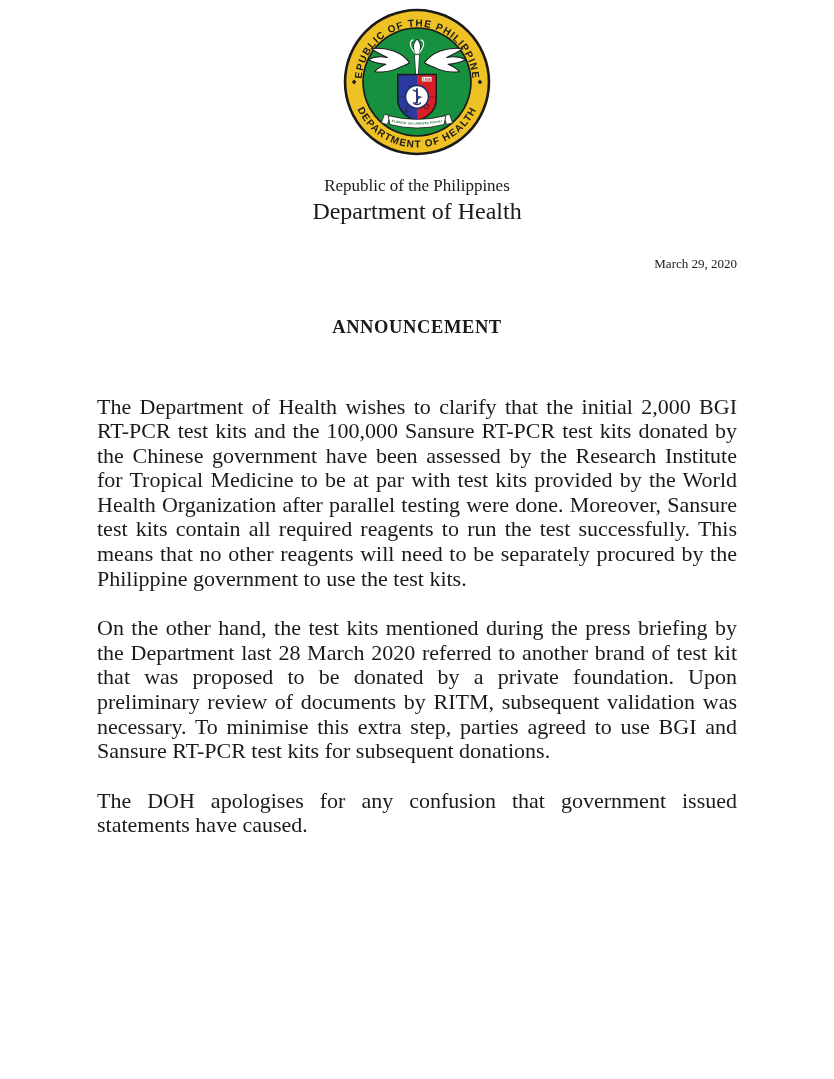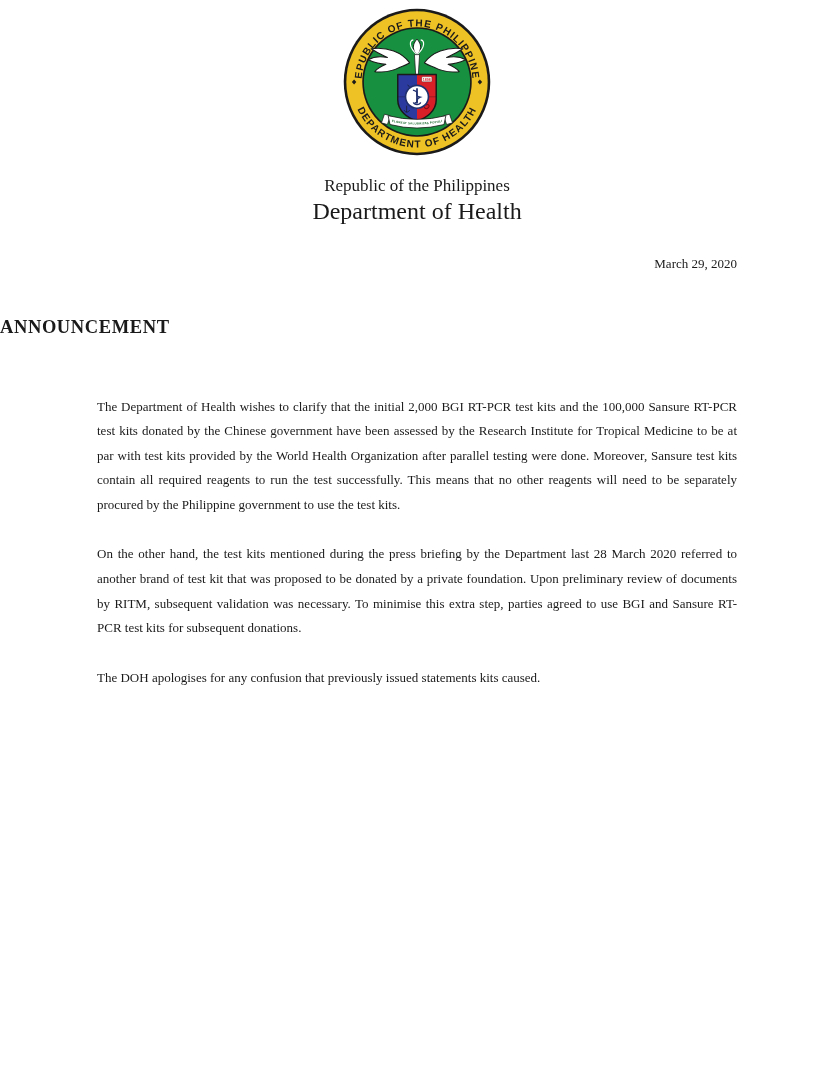--- a/index.html
+++ b/index.html
@@ -31,32 +31,32 @@
   }
   .date-block{
     margin-top:27px;
     padding:0 97px;
     text-align:right;
     font-size:13px;
     line-height:26.5px;
   }
   .doc-title{
     margin-top:39px;
-    text-align:left;
+    text-align:center;
     font-size:18.5px;
     font-weight:bold;
     letter-spacing:0.6px;
   }
   .doc-body{
     margin-top:57px;
     padding:0 97px;
   }
   .doc-body p{
     margin:8px 0 25px 0;
-    font-size:13px;
+    font-size:22px;
     line-height:24.6px;
     text-align:justify;
   }
   .seal-ring-text{
     font-family:"Liberation Sans", sans-serif;
     font-weight:bold;
     font-size:13.6px;
     letter-spacing:1.4px;
   }
   .seal-motto-text{
@@ -147,16 +147,16 @@
 
   <div class="date-block">
     <div>March 29, 2020</div>
   </div>
 
   <div class="doc-title">ANNOUNCEMENT</div>
 
   <div class="doc-body">
     <p>The Department of Health wishes to clarify that the initial 2,000 BGI RT-PCR test kits and the 100,000 Sansure RT-PCR test kits donated by the Chinese government have been assessed by the Research Institute for Tropical Medicine to be at par with test kits provided by the World Health Organization after parallel testing were done. Moreover, Sansure test kits contain all required reagents to run the test successfully. This means that no other reagents will need to be separately procured by the Philippine government to use the test kits.</p>
     <p>On the other hand, the test kits mentioned during the press briefing by the Department last 28 March 2020 referred to another brand of test kit that was proposed to be donated by a private foundation. Upon preliminary review of documents by RITM, subsequent validation was necessary. To minimise this extra step, parties agreed to use  BGI and Sansure RT-PCR test kits for subsequent donations.</p>
-    <p>The DOH apologises for any confusion that previously issued statements kits caused.</p>
+    <p>The DOH apologises for any confusion that government issued statements have caused.</p>
   </div>
 
 </div>
 
 </body></html>

